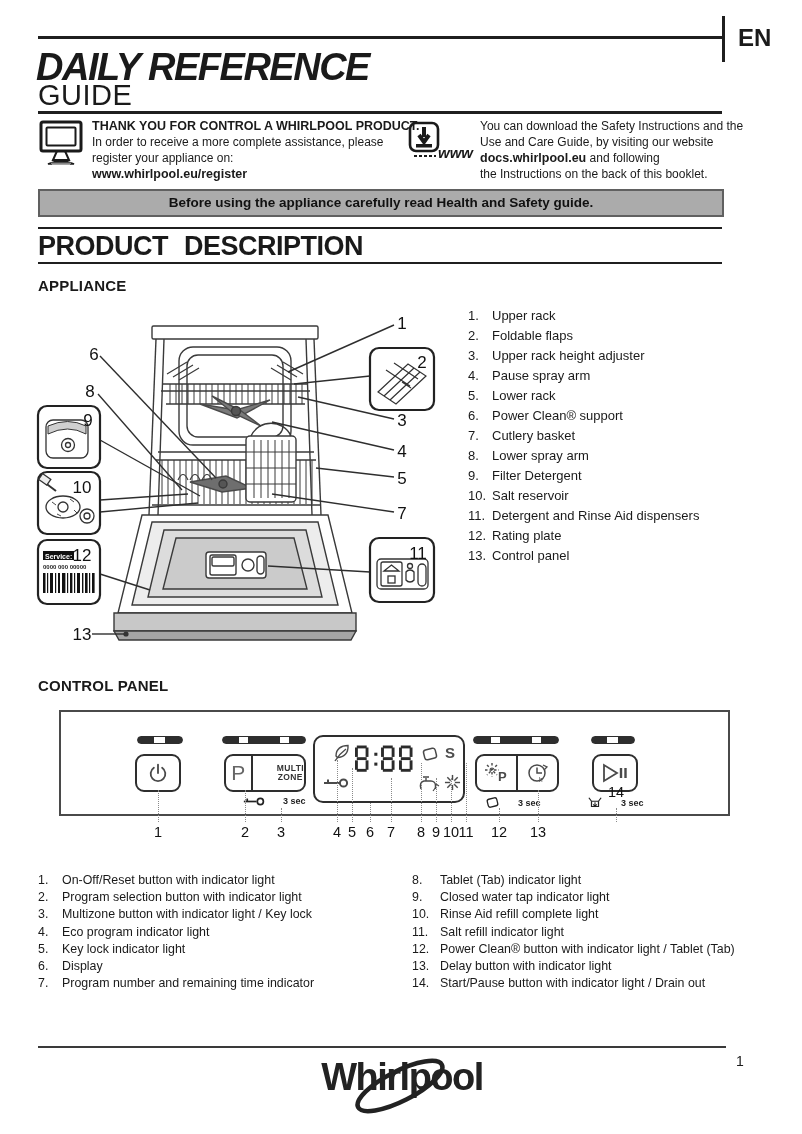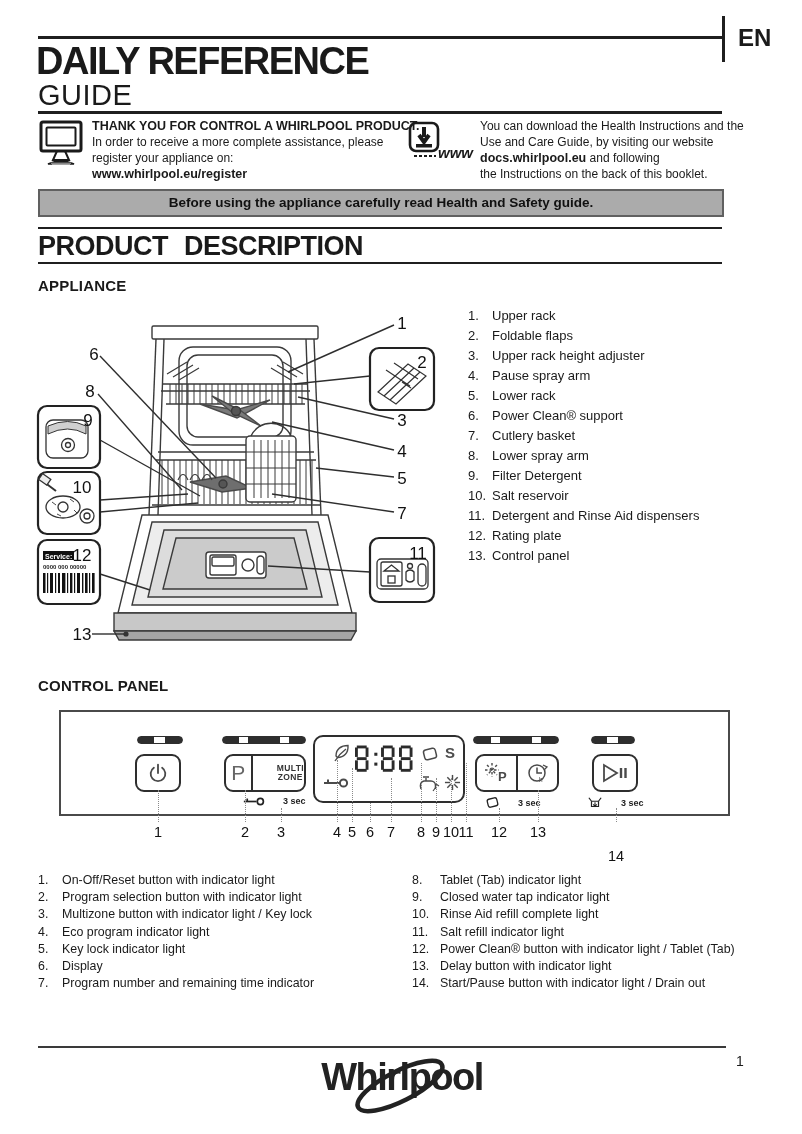--- a/index.html
+++ b/index.html
@@ -45,21 +45,21 @@
   svg text{font-family:"Liberation Sans",sans-serif;}
 </style>
 </head>
 <body>
 
 <div class="page">
 
   <div class="rule" style="left:38px;top:36px;width:684px;height:3px;"></div>
   <div class="rule" style="left:722px;top:16px;width:2.5px;height:46px;"></div>
   <div class="abs lang" style="left:738px;top:24px;">EN</div>
-  <div class="abs title-top" style="left:36px;top:42px;">DAILY REFERENCE</div>
+  <div class="abs title-top" style="left:36px;top:48px;font-style:italic;">DAILY REFERENCE</div>
   <div class="abs title-bottom" style="left:38px;top:81px;">GUIDE</div>
   <div class="rule" style="left:38px;top:111px;width:684px;height:3px;"></div>
 
   <svg class="abs" style="left:38px;top:119px;" width="50" height="50" viewBox="0 0 50 50">
     <g fill="none" stroke="#1a1a1a">
       <rect x="3" y="3" width="40" height="29" rx="2" stroke-width="3"></rect>
       <rect x="8.5" y="8.5" width="29" height="18" rx="1" stroke-width="2"></rect>
       <path d="M19 32 L15 41 L31 41 L27 32" stroke-width="2"></path>
       <path d="M10 45 q13 -6 26 0 z" stroke-width="1.6" fill="#1a1a1a"></path>
       <path d="M13 44.2h20M14 45.8h18" stroke="#fff" stroke-width="0.7"></path>
@@ -77,21 +77,21 @@
     <g fill="none" stroke="#1a1a1a">
       <rect x="2" y="2" width="28" height="28" rx="6" stroke-width="2.6"></rect>
       <path d="M16 6 v10 M11 14 L16 21 L21 14" stroke-width="4" stroke-linejoin="miter"></path>
       <rect x="8" y="23" width="16" height="3.5" fill="#1a1a1a" stroke="none"></rect>
       <path d="M6 35 h22" stroke-width="2" stroke-dasharray="3 2"></path>
     </g>
   </svg>
   <div class="abs" style="left:438px;top:144px;font-size:15px;font-weight:bold;font-style:italic;">www</div>
 
   <div class="abs small" style="left:480px;top:118px;width:300px;">
-    <span>You can download the Health Instructions and the</span><br>
+    <span>You can download the Safety Instructions and the</span><br>
     <span>Use and Care Guide, by visiting our website</span><br>
     <b>docs.whirlpool.eu</b><span> and following</span><br>
     <span>the Instructions on the back of this booklet.</span>
   </div>
 
   <div class="banner">Before using the appliance carefully read Health and Safety guide.</div>
 
   <div class="rule" style="left:38px;top:227px;width:684px;height:2px;"></div>
   <div class="abs h1" style="left:38px;top:233px;">PRODUCT DESCRIPTION</div>
   <div class="rule" style="left:38px;top:262px;width:684px;height:2px;"></div>
@@ -472,21 +472,21 @@
   <span class="cnum" style="left:325px;top:824px;">4</span>
   <span class="cnum" style="left:340px;top:824px;">5</span>
   <span class="cnum" style="left:358px;top:824px;">6</span>
   <span class="cnum" style="left:379px;top:824px;">7</span>
   <span class="cnum" style="left:409px;top:824px;">8</span>
   <span class="cnum" style="left:424px;top:824px;">9</span>
   <span class="cnum" style="left:439px;top:824px;">10</span>
   <span class="cnum" style="left:454px;top:824px;">11</span>
   <span class="cnum" style="left:487px;top:824px;">12</span>
   <span class="cnum" style="left:526px;top:824px;">13</span>
-  <span class="cnum" style="left:604px;top:848px;">14</span>
+  <span class="cnum" style="left:604px;top:784px;">14</span>
 
   <div class="legend" style="left:38px;top:872px;width:360px;">
     <div class="row">
         <span class="num">1.</span>
         <span>On-Off/Reset button with indicator light</span>
       </div>
     <div class="row">
         <span class="num">2.</span>
         <span>Program selection button with indicator light</span>
       </div>

